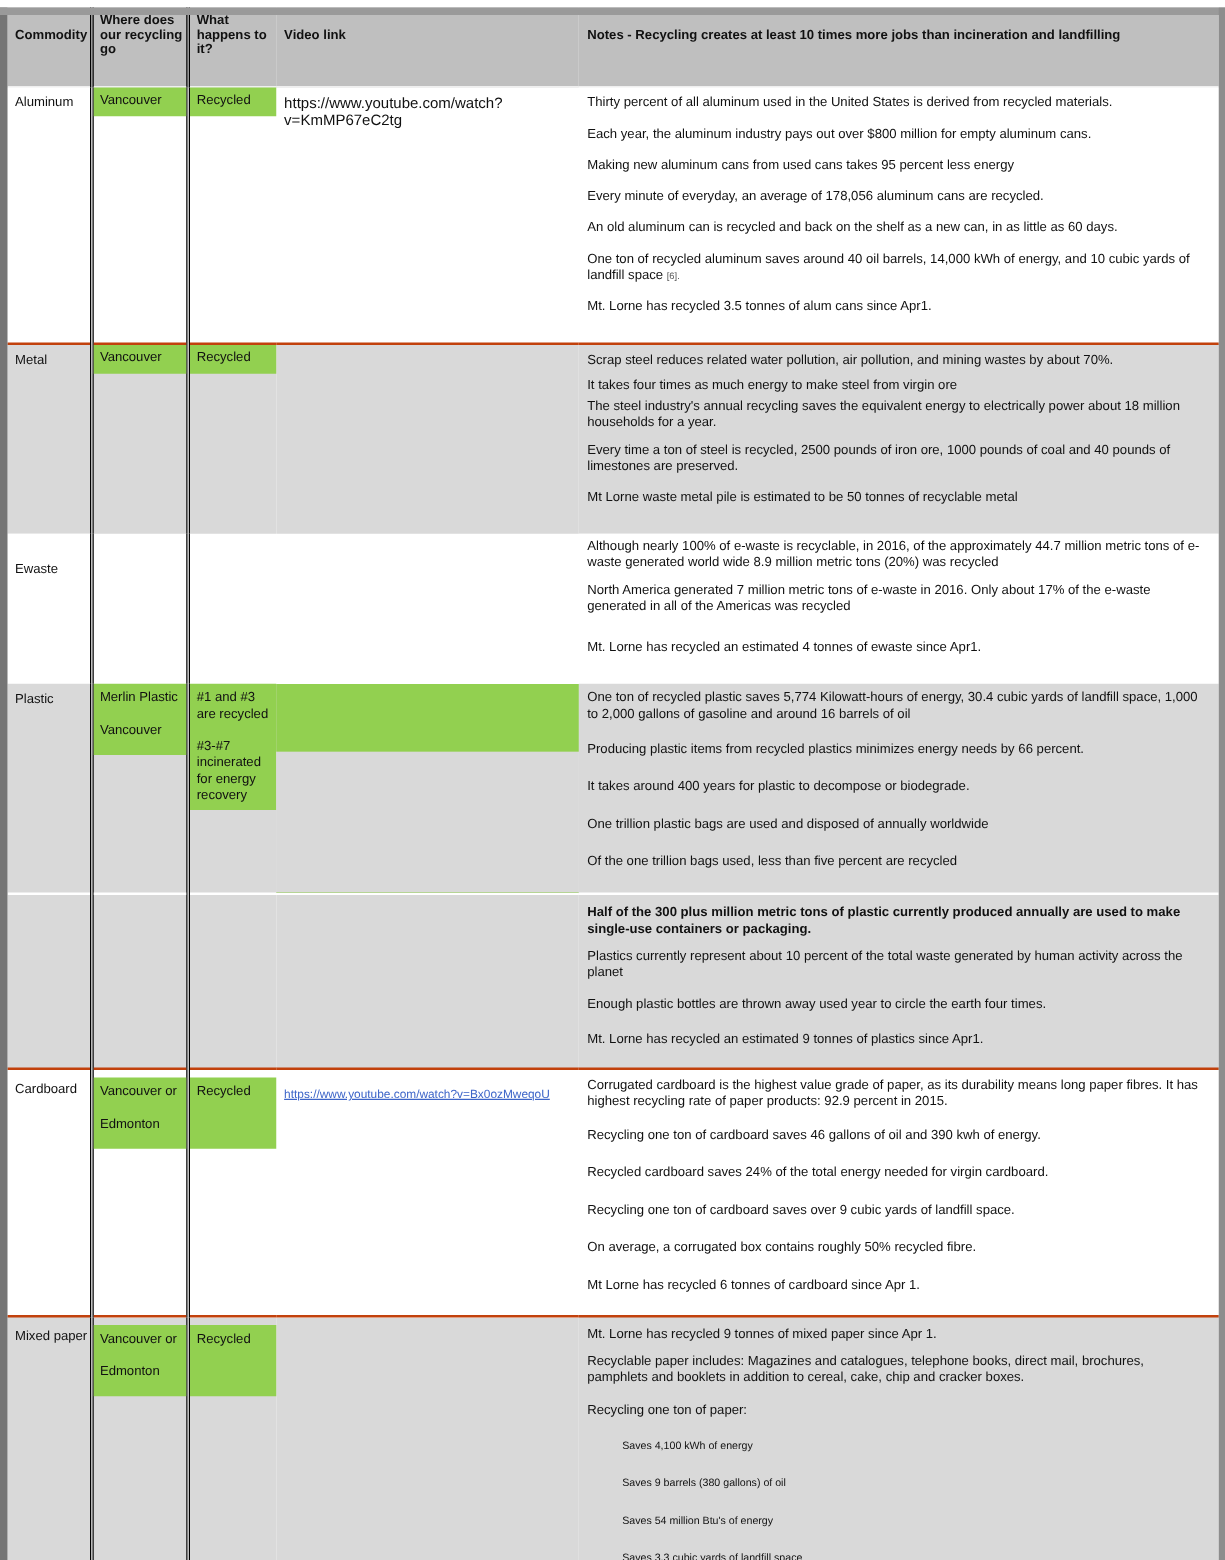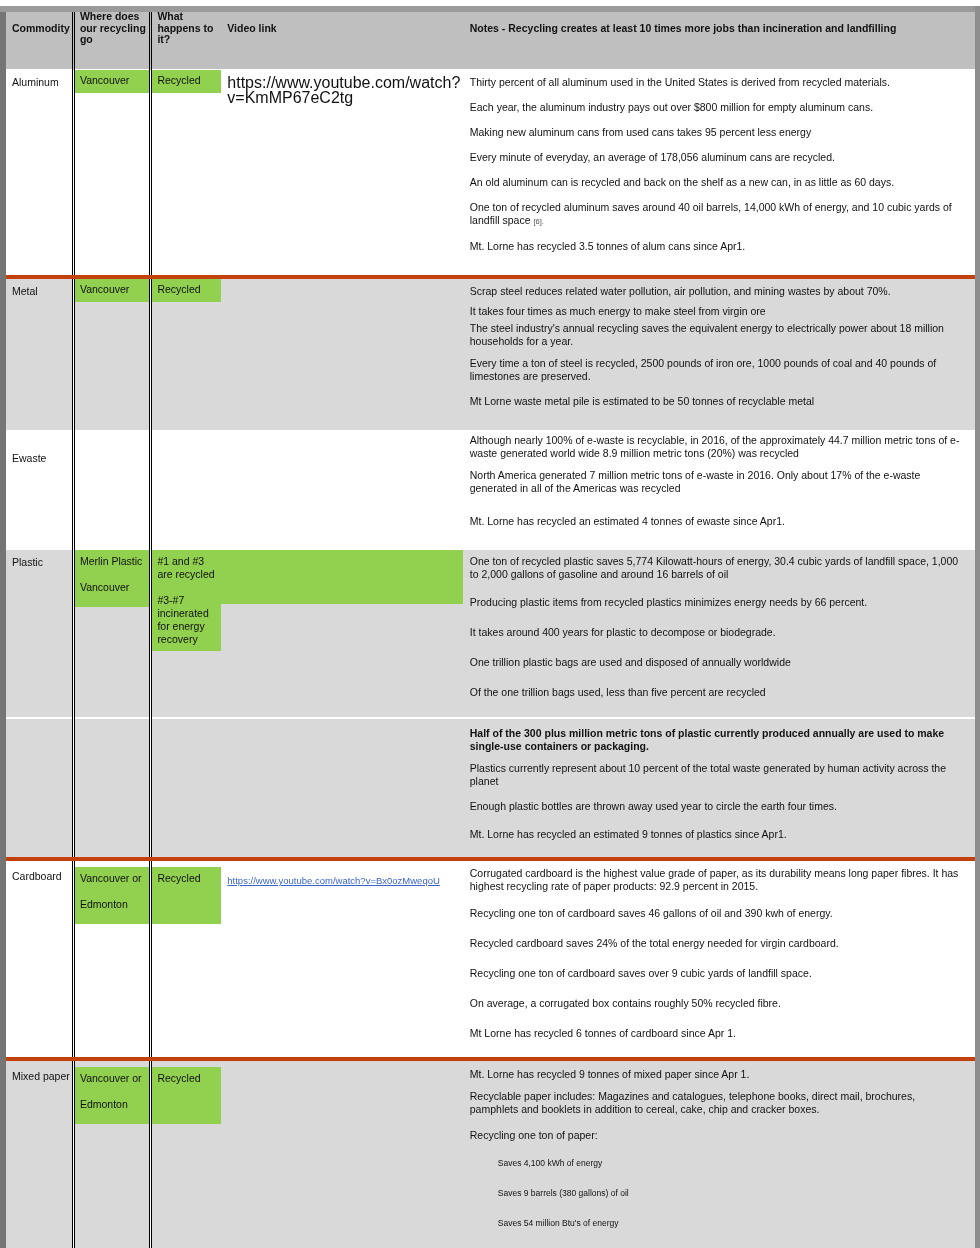--- a/index.html
+++ b/index.html
@@ -53,21 +53,21 @@
   .bdy td{font-size:10.5px;line-height:13px;}
   .col-commodity{padding:6px 0 0 6px;}
   .col-where{padding:6px 0 0 5px;border-left:3px double #000;position:relative;}
   .col-happens{padding:6px 0 0 5px;border-left:3px double #000;position:relative;margin-top:28px;}
   .col-video{padding:6px 0 0 6px;position:relative;}
   .col-notes{padding:0;}
 
   .bandA{background:#d9d9d9;}
   .bandB{background:#ffffff;}
 
-  .rowsep-top{border-top:4px solid #c2410c;}
+  .rowsep-top{border-top:2px solid #c2410c;}
   .rowsep-thick{border-top:2px solid #ffffff;}
 
   
   .chip{
     background:#92d050;
     display:block;
     padding:5px 5px 5px 5px;
     margin:-6px 0 0 -5px;
     line-height:13px;
     font-size:10.5px;
@@ -89,21 +89,21 @@
   .notes p.tight{padding:1px 0 3px 0;}
   .notes p.bold{font-weight:bold;}
   .notes p.indent{padding-left:28px;font-size:8.5px;line-height:12px;padding-top:9px;padding-bottom:9px;}
   .notes p .ref{font-size:7.5px;color:#555;}
 
   a.vlink{
     color:#3c64c8;
     text-decoration:underline;
     font-size:9.5px;
   }
-  .plain-url{font-size:16px;color:#111;}
+  .plain-url{font-size:12px;color:#111;}
 </style>
 </head>
 <body>
 
 <div id="sheet">
 
   <div class="frame-left"></div>
   <div class="frame-top"></div>
   <div class="frame-right"></div>
 

